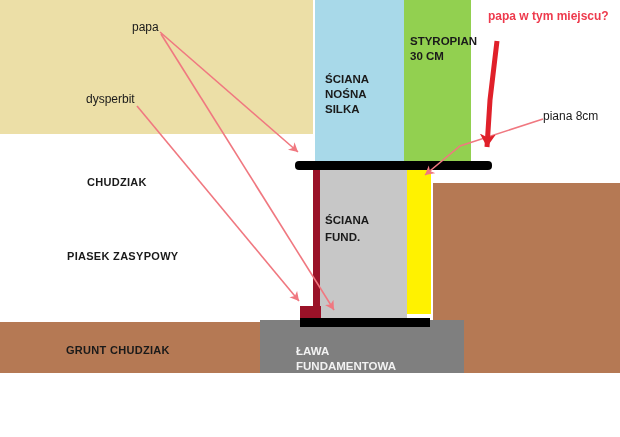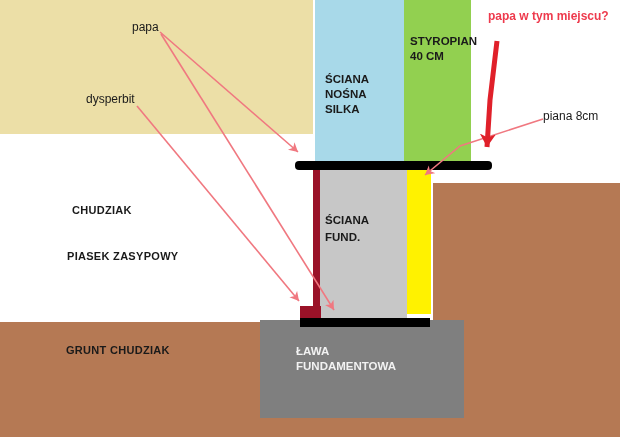--- a/index.html
+++ b/index.html
@@ -1,17 +1,17 @@
 <!DOCTYPE html>
 <html><head>
 <meta charset="utf-8">
 <style>
   html,body{margin:0;padding:0;background:#fff;}
   .canvas{
-    position:relative;width:620px;height:437px;overflow:hidden;background:#ffffff;
+    position:relative;width:620px;height:373px;overflow:hidden;background:#ffffff;
     font-family:"Liberation Sans",sans-serif;
   }
   .abs{position:absolute;}
   
   .chudziak{left:0;top:169;width:309px;height:19px;background:#b9aede;
             border-top:1px solid #a294cf;border-bottom:1px solid #a294cf;box-sizing:border-box;}
   .piasek{left:0;top:188;width:313px;height:134px;background:#ecdfa7;}
   .grunt-right{left:433px;top:183px;width:187px;height:254px;background:#b57954;}
   .grunt-bottom{left:0;top:322px;width:620px;height:115px;background:#b57954;}
   .lawa{left:260px;top:320px;width:204px;height:98px;background:#7f7f7f;}
@@ -22,21 +22,21 @@
   .dysperbit-foot{left:300px;top:306px;width:21px;height:12px;background:#9a1228;}
   .silka{left:315px;top:0;width:89px;height:161px;background:#a8d9e9;}
   .styropian{left:404px;top:0;width:67px;height:161px;background:#92d050;}
   .bar-top{left:295px;top:161px;width:197px;height:9px;background:#000;border-radius:4px;}
   
   .lbl{position:absolute;white-space:nowrap;color:#1a1a1a;}
   .small{font-size:12px;}
   .caps{font-size:11px;font-weight:bold;letter-spacing:.3px;}
   .t-papa{left:132px;top:20px;}
   .t-dysperbit{left:78px;top:92px;margin-left:8px;}
-  .t-chudziak{left:72px;top:176px;margin-top:28px;}
+  .t-chudziak{left:87px;top:176px;}
   .t-piasek{left:67px;top:250px;}
   .t-grunt{left:66px;top:344px;}
   .t-silka{left:325px;top:72px;line-height:15px;font-size:11.5px;font-weight:bold;}
   .t-styropian{left:410px;top:34px;line-height:15px;font-size:11.5px;font-weight:bold;}
   .t-fund{left:325px;top:212px;line-height:17px;font-size:11.5px;font-weight:bold;}
   .t-lawa{left:296px;top:344px;line-height:15px;font-size:11.5px;font-weight:bold;color:#f2f2f2;}
   .t-piana{left:543px;top:109px;text-align:right;}
   .t-question{left:488px;top:10px;line-height:13px;font-size:12px;font-weight:bold;color:#ee3a4d;}
   .overlay{left:0;top:0;pointer-events:none;}
 </style>
@@ -68,21 +68,21 @@
   <div class="lbl caps t-grunt">GRUNT CHUDZIAK</div>
 
   <div class="lbl t-silka">
     <div>ŚCIANA</div>
     <div>NOŚNA</div>
     <div>SILKA</div>
   </div>
 
   <div class="lbl t-styropian">
     <div>STYROPIAN</div>
-    <div>40 CM</div>
+    <div>30 CM</div>
   </div>
 
   <div class="lbl t-fund">
     <div>ŚCIANA</div>
     <div>FUND.</div>
   </div>
 
   <div class="lbl t-lawa">
     <div>ŁAWA</div>
     <div>FUNDAMENTOWA</div>

